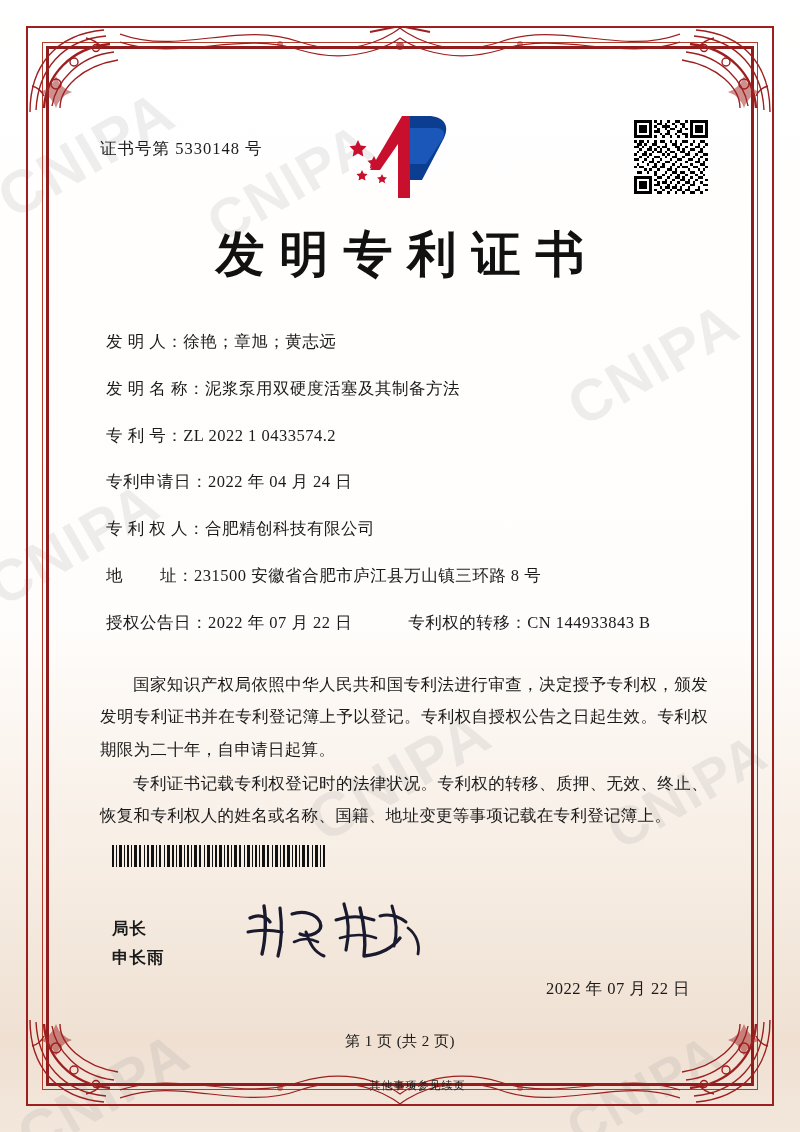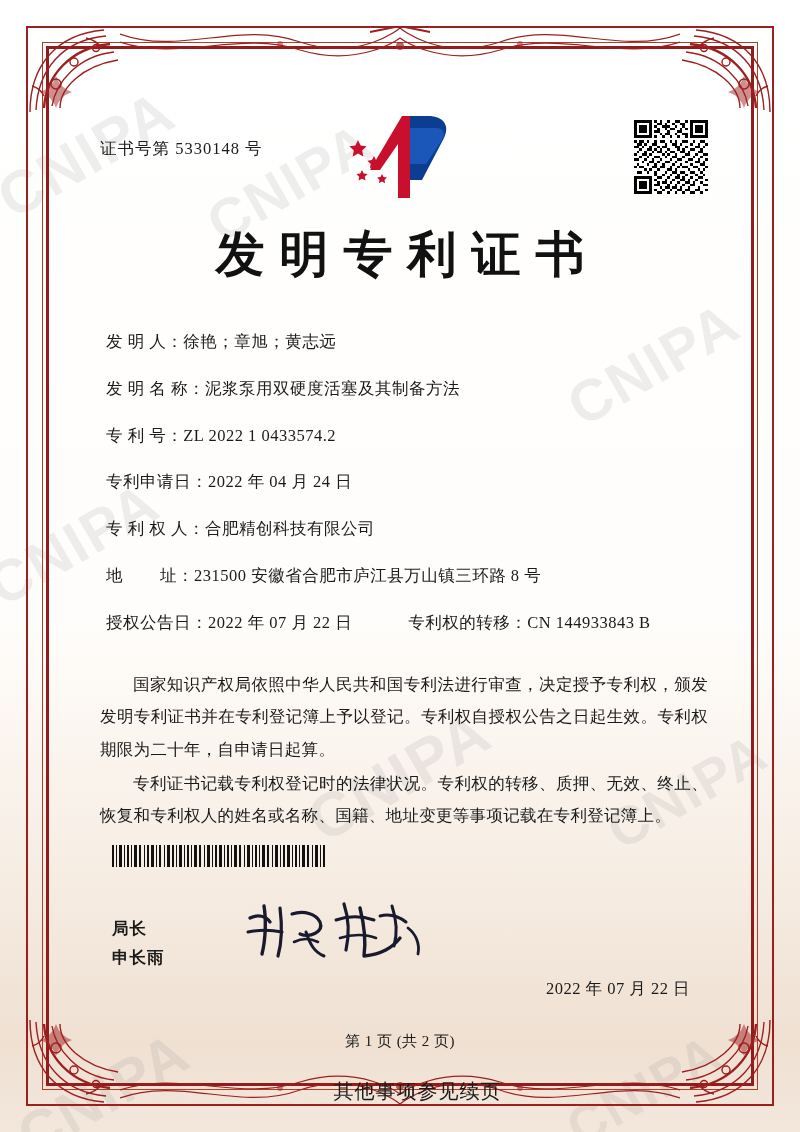--- a/index.html
+++ b/index.html
@@ -228,21 +228,21 @@
     top: 1032px;
     text-align: center;
     font-size: 15px;
     letter-spacing: 0.5px;
   }
   .footer-note {
     position: absolute;
     left: 0; right: 0;
     top: 1078px;
     text-align: center;
-    font-size: 20px;
+    font-size: 11px;
     letter-spacing: 1px;
     color: #1a1a1a;
     padding-left: 35px;
   }
 </style>
 </head>
 <body>
 
 <div class="page">
 

